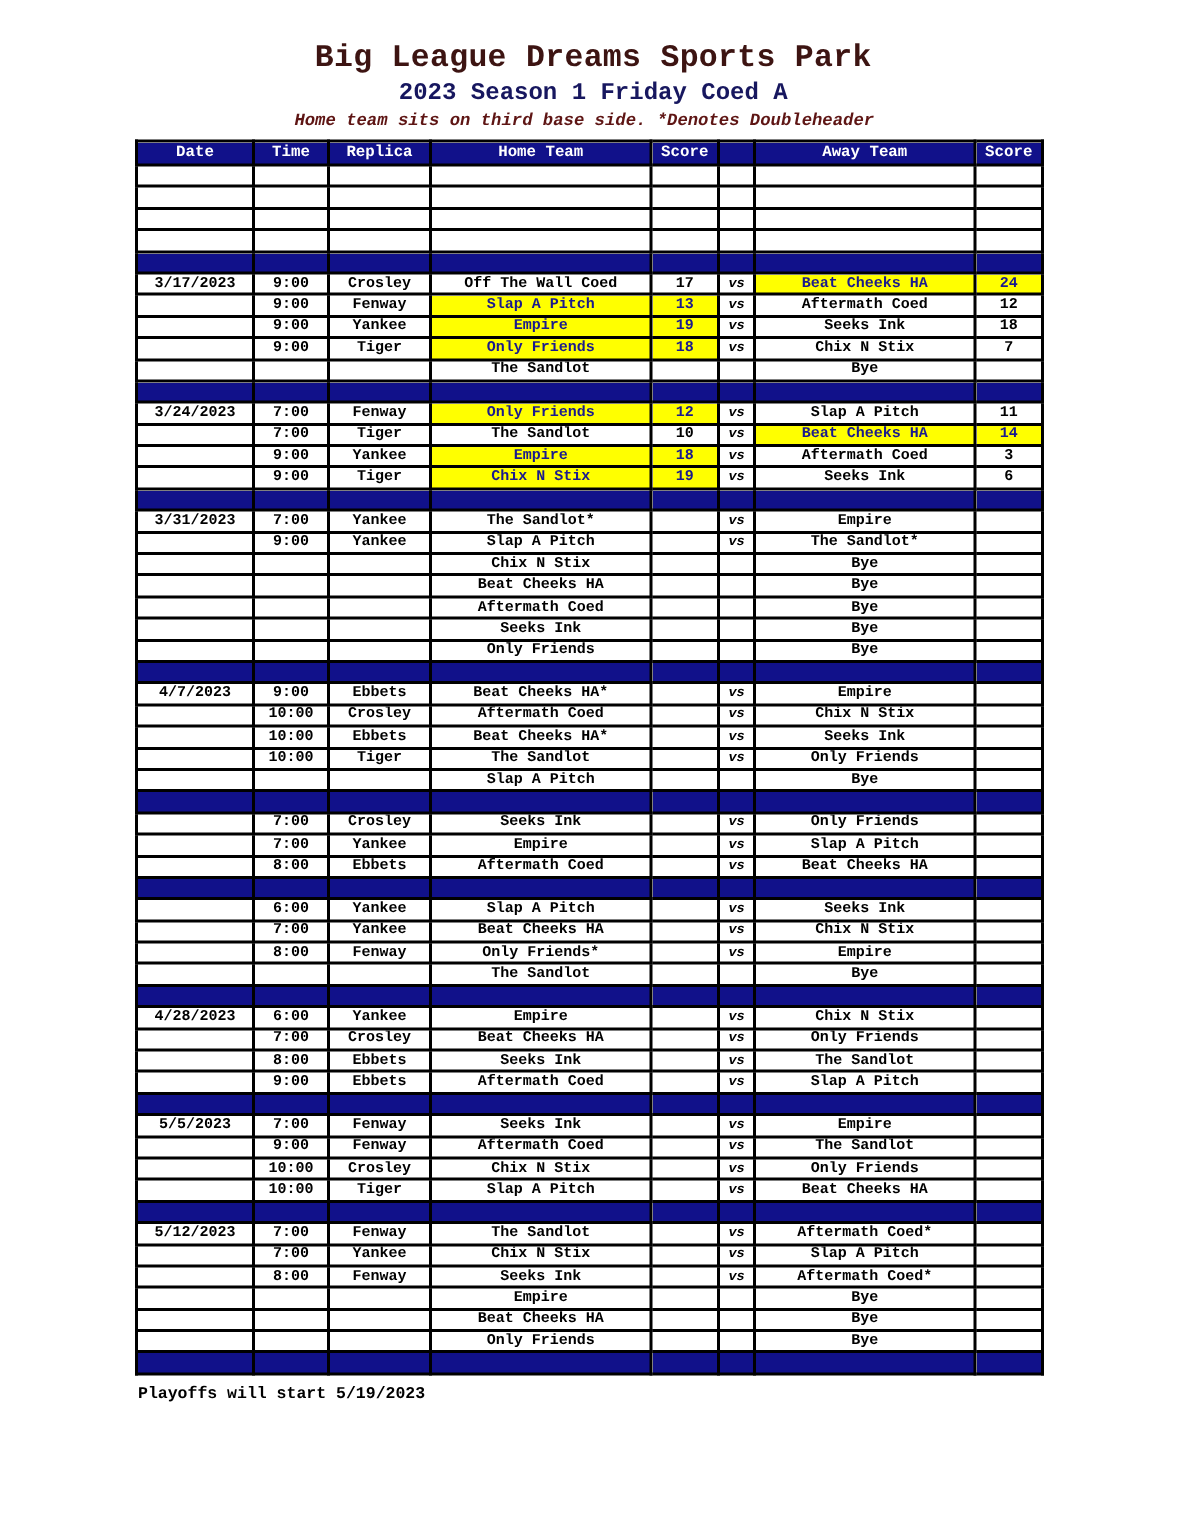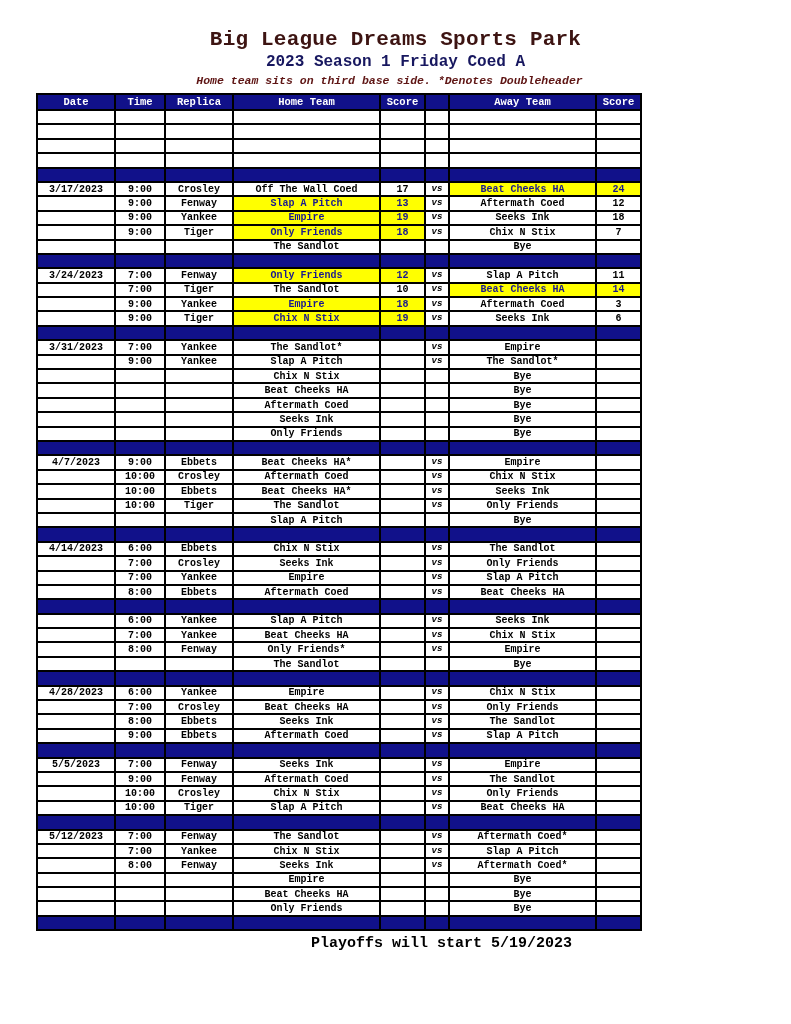--- a/index.html
+++ b/index.html
@@ -13,37 +13,37 @@
     margin:0;font-size:21px;font-weight:bold;color:#3d1412;letter-spacing:.2px;line-height:24px;
   }
   .page-subtitle{
     margin:0;font-size:16px;font-weight:bold;color:#17175f;line-height:20px;text-align:center;
   }
   .page-note{
     margin:2px 12px 0 0;font-size:11.5px;font-weight:bold;font-style:italic;color:#5e1514;line-height:14px;
   }
   table.sched{
     border-collapse:collapse;table-layout:fixed;
-    margin:5px 0 0 36px;width:584px;
+    margin:5px 0 0 90px;width:584px;
   }
   .sched th,.sched td{
     border:2px solid #000000;
     height:12.4px;padding:0 1px;
     font-size:10px;font-weight:bold;line-height:11px;
     text-align:center;vertical-align:middle;color:#000000;
     overflow:hidden;white-space:nowrap;
   }
   .sched thead th{
     background:#11118a;color:#ffffff;font-size:10.5px;height:14px;
   }
   .sched td.vs{font-style:italic;font-size:9px;}
   .sched tr.sep td{background:#11118a;border-color:#000;}
   .sched td.hl{background:#ffff00;color:#1a1a8e;}
   .footer-note{
-    margin:6px 0 0 92px;font-size:15px;font-weight:bold;color:#000000;line-height:14px;text-align:center;
+    margin:6px 0 0 92px;font-size:11px;font-weight:bold;color:#000000;line-height:14px;
   }
 </style>
 </head>
 <body>
 
 <div class="page">
   <div class="titles">
     <h1 class="page-title">Big League Dreams Sports Park</h1>
     <div class="page-subtitle">2023 Season 1 Friday Coed A</div>
     <div class="page-note">Home team sits on third base side.  *Denotes Doubleheader</div>
@@ -367,30 +367,20 @@
           <td></td>
           <td></td>
           <td></td>
           <td></td>
           <td></td>
           <td class="vs"></td>
           <td></td>
           <td></td>
         </tr>
         <tr>
-          <td>4/14/2023</td>
-          <td>6:00</td>
-          <td>Ebbets</td>
-          <td>Chix N Stix</td>
-          <td></td>
-          <td class="vs">vs</td>
-          <td>The Sandlot</td>
-          <td></td>
-        </tr>
-        <tr>
           <td></td>
           <td>7:00</td>
           <td>Crosley</td>
           <td>Seeks Ink</td>
           <td></td>
           <td class="vs">vs</td>
           <td>Only Friends</td>
           <td></td>
         </tr>
         <tr>

